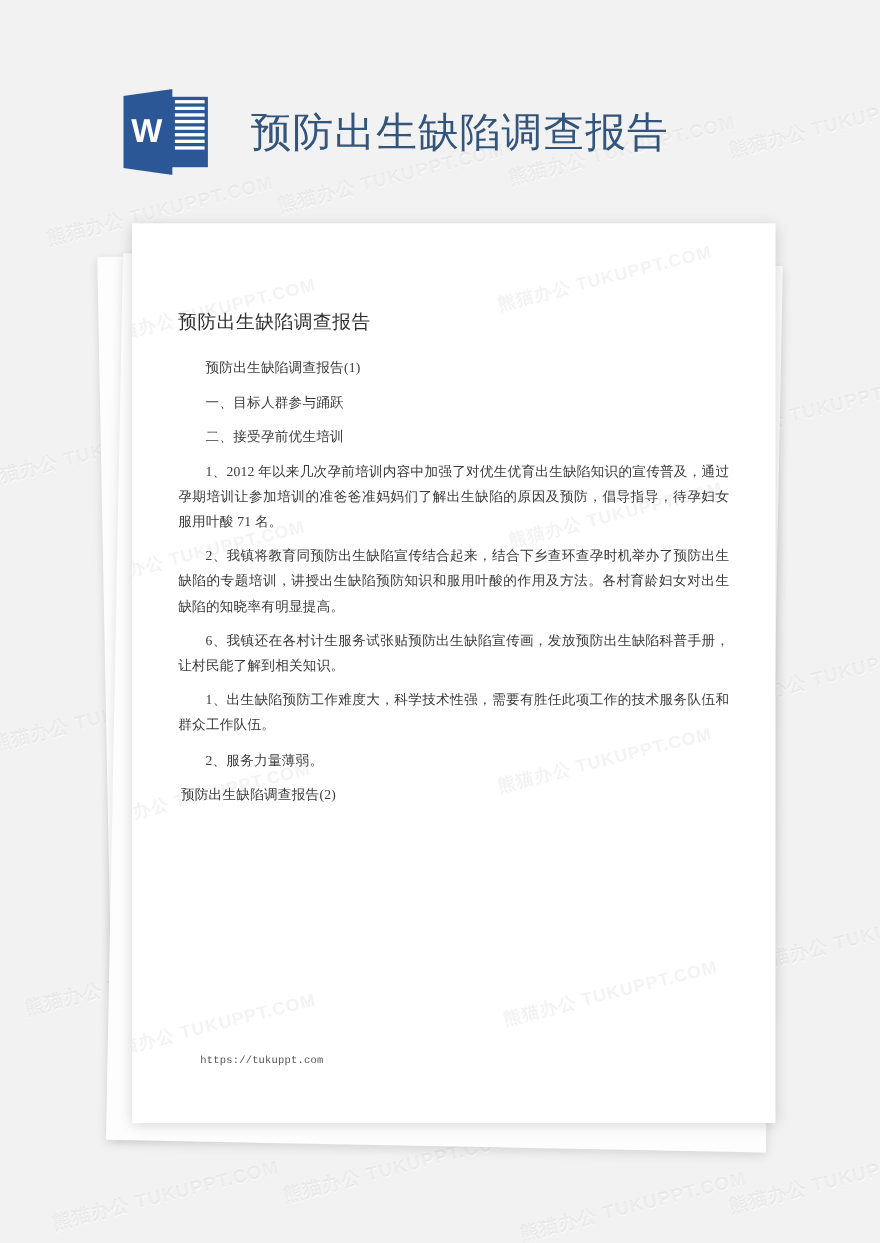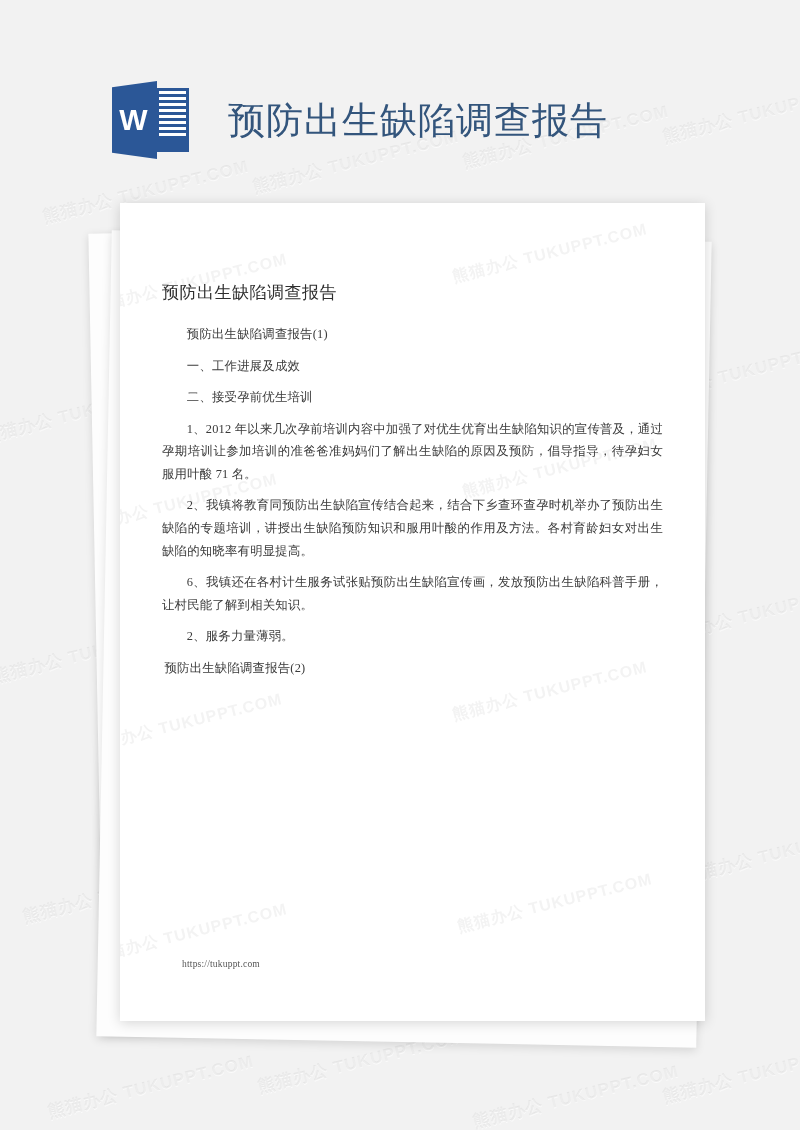--- a/index.html
+++ b/index.html
@@ -185,21 +185,21 @@
     text-indent: 2em;
     letter-spacing: 0.2px;
   }
   .para.short { text-align: left; }
   .para.label { text-indent: 0.2em; }
 
   .doc-footer-url {
     position: absolute;
     left: 62px;
     bottom: 52px;
-    font-family: Liberation Serif, serif;
+    font-family: Liberation Mono, monospace;
     font-size: 9.5px;
     color: #555555;
     letter-spacing: 0.2px;
     z-index: 3;
   }
 </style>
 </head>
 <body>
 
 <div class="wm-layer">
@@ -252,24 +252,25 @@
       <div class="doc-wm" style="left:-35px; top:510px;">熊猫办公 TUKUPPT.COM</div>
       <div class="doc-wm" style="left:330px; top:478px;">熊猫办公 TUKUPPT.COM</div>
       <div class="doc-wm" style="left:-30px; top:720px;">熊猫办公 TUKUPPT.COM</div>
       <div class="doc-wm" style="left:335px; top:690px;">熊猫办公 TUKUPPT.COM</div>
     </div>
 
     <div class="doc-inner">
       <div class="doc-title">预防出生缺陷调查报告</div>
 
       <p class="para short">预防出生缺陷调查报告(1)</p>
-      <p class="para short">一、工作进展及成效</p>
+      <p class="para short">一、目标人群参与踊跃</p>
       <p class="para short">二、接受孕前优生培训</p>
       <p class="para">1、2012 年以来几次孕前培训内容中加强了对优生优育出生缺陷知识的宣传普及，通过孕期培训让参加培训的准爸爸准妈妈们了解出生缺陷的原因及预防，倡导指导，待孕妇女服用叶酸 71 名。</p>
       <p class="para">2、我镇将教育同预防出生缺陷宣传结合起来，结合下乡查环查孕时机举办了预防出生缺陷的专题培训，讲授出生缺陷预防知识和服用叶酸的作用及方法。各村育龄妇女对出生缺陷的知晓率有明显提高。</p>
       <p class="para">6、我镇还在各村计生服务试张贴预防出生缺陷宣传画，发放预防出生缺陷科普手册，让村民能了解到相关知识。</p>
+      <p class="para">1、出生缺陷预防工作难度大，科学技术性强，需要有胜任此项工作的技术服务队伍和群众工作队伍。</p>
       <p class="para short">2、服务力量薄弱。</p>
       <p class="para label">预防出生缺陷调查报告(2)</p>
     </div>
 
     <div class="doc-footer-url">https://tukuppt.com</div>
   </div>
 </div>
 
 </body></html>

